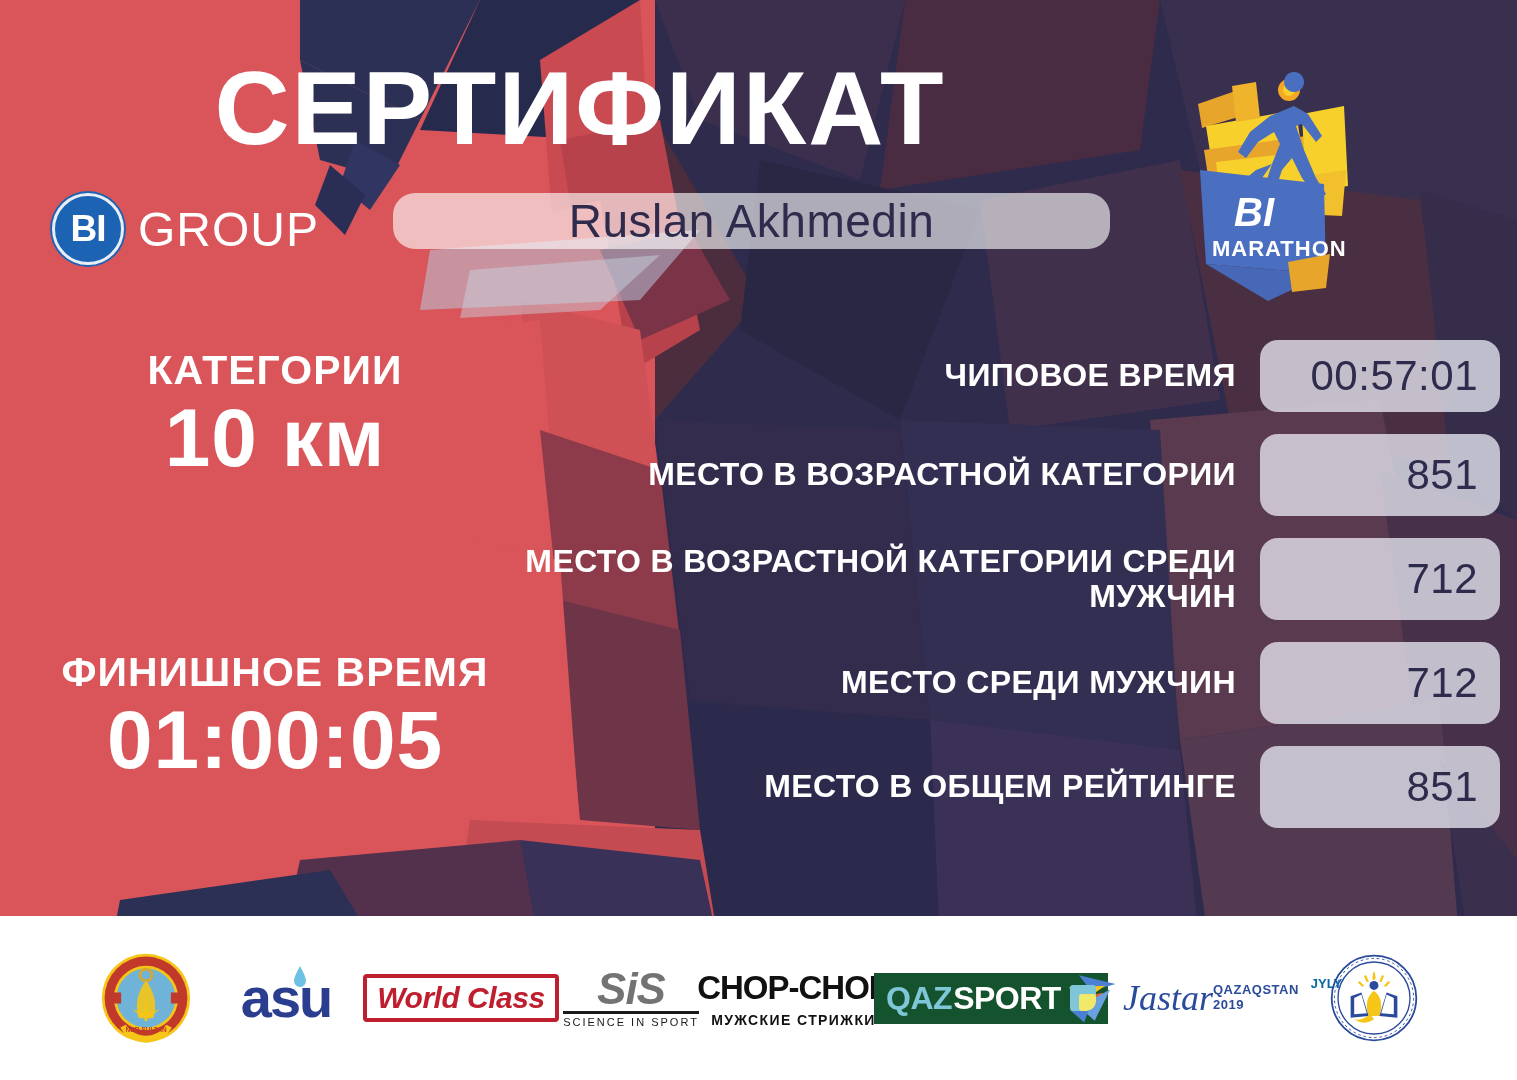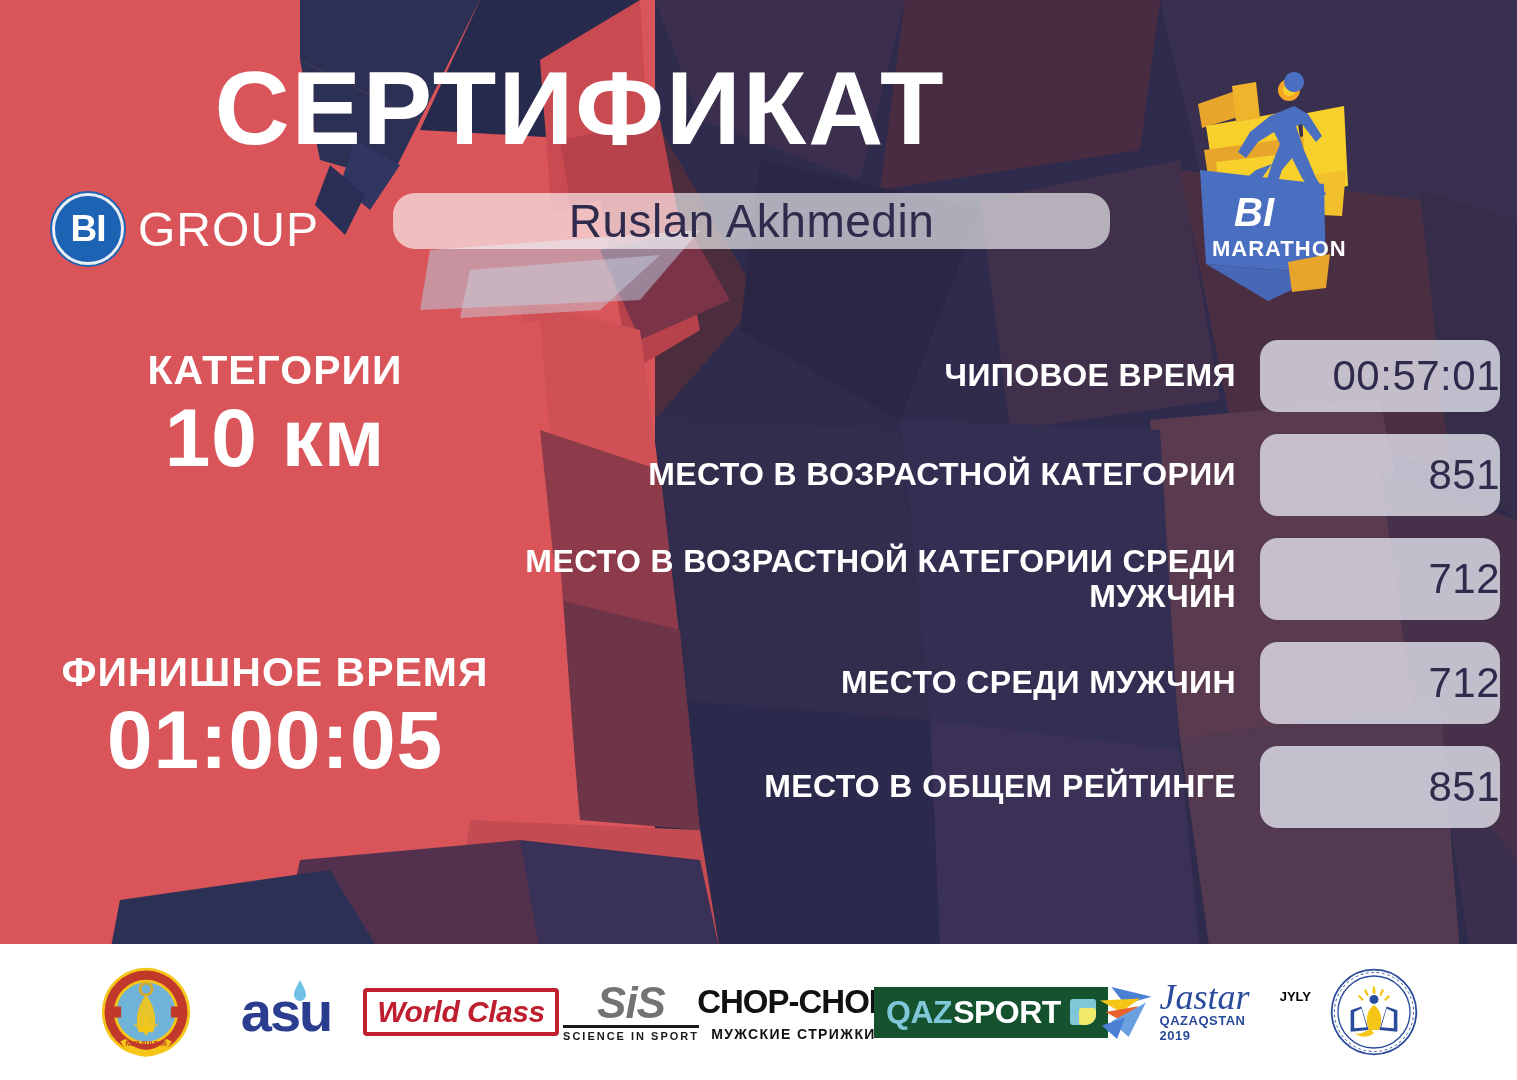--- a/index.html
+++ b/index.html
@@ -50,59 +50,59 @@
   .rcol { position:absolute; left:500px; top:340px; width:1000px; }
   .srow { display:flex; align-items:center; justify-content:flex-end; margin-bottom:22px; }
   .srow .slabel {
     color:#fff; font-size:32px; font-weight:bold; letter-spacing:.4px;
     text-align:right; line-height:1.1; padding-right:24px; flex:1;
   }
   .srow .spill {
     width:240px; height:72px; flex:0 0 240px;
     background:rgba(226,226,236,.80); border-radius:18px;
     display:flex; align-items:center; justify-content:flex-end;
-    color:#2e2b4c; font-size:42px; letter-spacing:.5px;
+    padding-right:22px; color:#2e2b4c; font-size:42px; letter-spacing:.5px;
   }
   .srow.two .spill { height:82px; }
 
   
   .sponsors {
-    position:absolute; left:0; bottom:0; width:1517px; height:136px;
+    position:absolute; left:0; bottom:0; width:1517px; height:164px;
     background:#fff; display:flex; align-items:center; justify-content:center; gap:0;
   }
   .sp { display:flex; align-items:center; justify-content:center; height:100px; }
   .sp-nursultan { width:130px; }
   .sp-asu   { width:150px; }
   .sp-wc    { width:200px; }
   .sp-sis   { width:140px; }
   .sp-chop  { width:185px; }
   .sp-qaz   { width:210px; }
   .sp-jastar{ width:215px; }
   .sp-min   { width:125px; }
 
   .wc-box { border:4px solid #be1e2d; border-radius:4px; padding:3px 10px; }
   .wc-text { color:#be1e2d; font-size:30px; font-weight:bold; font-style:italic; letter-spacing:-.5px; white-space:nowrap; }
   .sis-wrap{ text-align:center; }
   .sis-main{ color:#737373; font-size:44px; font-weight:bold; font-style:italic; letter-spacing:-1px; line-height:.95; }
-  .sis-sub { color:#1a1a1a; font-size:11px; font-weight:bold; letter-spacing:2px; border-top:3px solid #1a1a1a; padding-top:2px; margin-top:2px; }
+  .sis-sub { color:#1a1a1a; font-size:11px; font-weight:normal; letter-spacing:2px; border-top:3px solid #1a1a1a; padding-top:2px; margin-top:2px; }
   .chop-wrap{ text-align:center; }
   .chop-main{ color:#111; font-size:33px; font-weight:bold; letter-spacing:-1px; white-space:nowrap; }
   .chop-sub { color:#111; font-size:14px; font-weight:bold; letter-spacing:1.4px; margin-top:5px; }
   .qaz-box { background:#14532d; padding:7px 12px; display:flex; align-items:center; gap:9px; }
   .qaz-t1 { color:#7fc6d9; font-size:32px; font-weight:bold; letter-spacing:-.5px; }
   .qaz-t2 { color:#fff; font-size:32px; font-weight:bold; letter-spacing:-.5px; }
   .qaz-sq { width:26px; height:26px; background:#7fc6d9; border-radius:3px 3px 10px 3px; position:relative; overflow:hidden; }
   .qaz-sq::after { content:""; position:absolute; right:0; bottom:0; width:17px; height:17px; background:#f2e96b; border-radius:3px 3px 9px 3px; }
   .asu-wrap { display:flex; align-items:flex-end; position:relative; }
   .asu-text { color:#2a3d8f; font-size:56px; font-weight:bold; letter-spacing:-2px; line-height:1; }
   .jastar-wrap { display:flex; align-items:center; gap:4px; }
-  .jastar-text { display:flex; flex-direction:column; align-items:flex-start; }
+  .jastar-text { display:flex; flex-direction:row; align-items:flex-start; }
   .jastar-main { color:#2a4a9c; font-size:36px; font-style:italic; font-family:"Liberation Serif", serif; line-height:.9; }
   .jastar-sub  { color:#2a4a9c; font-size:13px; font-weight:bold; letter-spacing:.5px; }
-  .jastar-jyly { color:#000000; font-size:13px; font-weight:bold; align-self:flex-start; margin-top:8px; }
+  .jastar-jyly { color:#0369a1; font-size:13px; font-weight:bold; align-self:flex-start; margin-top:8px; }
 </style>
 </head>
 <body>
 
 <div id="cert">
 
   <div class="bg">
     <div class="bg-red"></div>
     <div class="bg-navy"></div>
 

